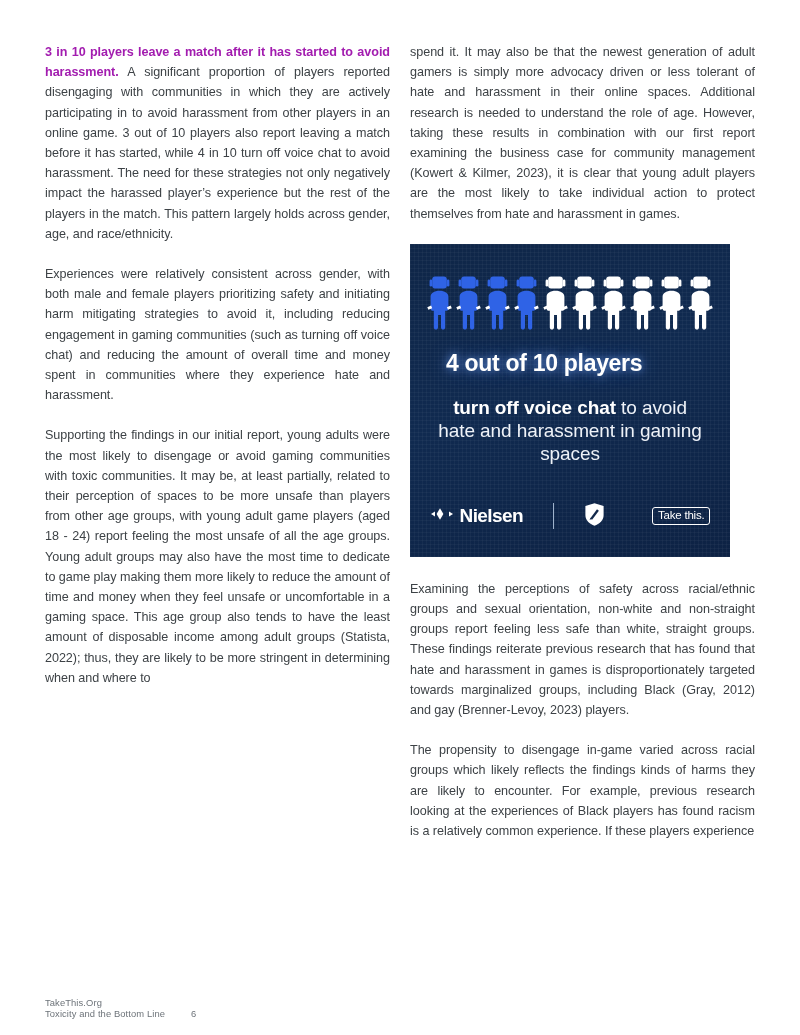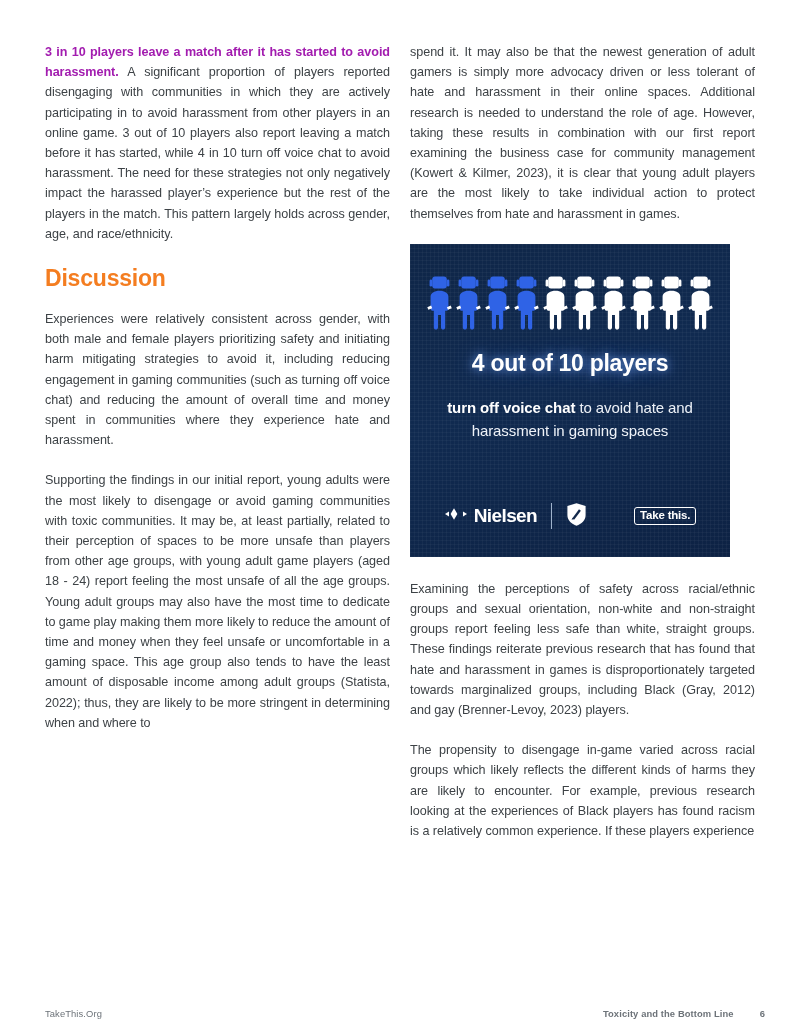--- a/index.html
+++ b/index.html
@@ -82,49 +82,50 @@
     gap: 2px;
   }
   .person { width: 27px; height: 56px; position: relative; }
   .person svg { display: block; width: 27px; height: 56px; }
 
   .big-stat {
     position: absolute;
     top: 106px;
     left: 0;
     width: 320px;
-    text-align: center;
+    text-align: left;
     font-size: 23px;
     font-weight: bold;
     color: #ffffff;
     letter-spacing: -0.3px;
     text-shadow: 0 0 10px rgba(120,170,255,0.75), 0 0 20px rgba(90,140,230,0.45);
+    padding-left: 36px;
   }
   .sub-stat {
     position: absolute;
     top: 152px;
     left: 26px;
     width: 268px;
     text-align: center;
-    font-size: 15px;
+    font-size: 19px;
     line-height: 23px;
     color: #eef2f8;
     letter-spacing: -0.1px;
   }
   .sub-stat b { font-weight: bold; color: #ffffff; }
 
   .logos {
     position: absolute;
     bottom: 26px;
     left: 0;
     width: 320px;
     display: flex;
     align-items: center;
     justify-content: center;
-    gap: 14px;
+    gap: 30px;
   }
   .nielsen {
     display: flex;
     align-items: center;
     gap: 6px;
   }
   .nielsen-word {
     font-size: 19px;
     font-weight: bold;
     color: #ffffff;
@@ -138,54 +139,54 @@
   .takethis {
     display: flex;
     align-items: center;
     gap: 3px;
   }
   .tt-bubble {
     border: 1.6px solid #ffffff;
     border-radius: 3px;
     padding: 1px 5px 2px 5px;
     font-size: 11.5px;
-    font-weight: bold;
+    font-weight: normal;
     color: #ffffff;
     letter-spacing: -0.2px;
     line-height: 13px;
     margin-left: 44px;
   }
 
   
   .footer {
     position: absolute;
     left: 45px;
     right: 35px;
     bottom: 16px;
     display: flex;
     justify-content: space-between;
     align-items: baseline;
     font-size: 9.4px;
     color: #6d7379;
     letter-spacing: 0.1px;
-  }
-  .footer-right { display: flex; gap: 26px; font-weight: bold; }
+    flex-direction: column;
+  }
+  .footer-right { display: flex; gap: 26px; }
 </style>
 </head>
 <body>
 
 <div class="page">
 
   <div class="columns">
 
     <div class="col">
 
       <p class="body"><span class="lead-in">3 in 10 players leave a match after it has started to avoid harassment.</span><span> A significant proportion of players reported disengaging with communities in which they are actively participating in to avoid harassment from other players in an online game. 3 out of 10 players also report leaving a match before it has started, while 4 in 10 turn off voice chat to avoid harassment. The need for these strategies not only negatively impact the harassed player’s experience but the rest of the players in the match. This pattern largely holds across gender, age, and race/ethnicity.</span></p>
 
-      <h2 class="section-heading">Discussion</h2>
 
 
       <p class="body">Experiences were relatively consistent across gender, with both male and female players prioritizing safety and initiating harm mitigating strategies to avoid it, including reducing engagement in gaming communities (such as turning off voice chat) and reducing the amount of overall time and money spent in communities where they experience hate and harassment.</p>
 
       <p class="body">Supporting the findings in our initial report, young adults were the most likely to disengage or avoid gaming communities with toxic communities. It may be, at least partially, related to their perception of spaces to be more unsafe than players from other age groups, with young adult game players (aged 18 - 24) report feeling the most unsafe of all the age groups. Young adult groups may also have the most time to dedicate to game play making them more likely to reduce the amount of time and money when they feel unsafe or uncomfortable in a gaming space. This age group also tends to have the least amount of disposable income among adult groups (Statista, 2022); thus, they are likely to be more stringent in determining when and where to</p>
 
     </div>
 
     <div class="col">
 
@@ -358,21 +359,21 @@
             </span>
             <span class="tt-bubble">Take this.</span>
           </div>
 
         </div>
 
       </div>
 
       <p class="body">Examining the perceptions of safety across racial/ethnic groups and sexual orientation, non-white and non-straight groups report feeling less safe than white, straight groups. These findings reiterate previous research that has found that hate and harassment in games is disproportionately targeted towards marginalized groups, including Black (Gray, 2012) and gay (Brenner-Levoy, 2023) players.</p>
 
-      <p class="body">The propensity to disengage in-game varied across racial groups which likely reflects the different kinds of harms they are likely to encounter. For example, previous research looking at the experiences of Black players has found racism is a relatively common experience. If these players experience</p>
+      <p class="body">The propensity to disengage in-game varied across racial groups which likely reflects the findings kinds of harms they are likely to encounter. For example, previous research looking at the experiences of Black players has found racism is a relatively common experience. If these players experience</p>
 
     </div>
 
   </div>
 
   <div class="footer">
     <span>TakeThis.Org</span>
     <span class="footer-right">
       <span>Toxicity and the Bottom Line</span>
       <span>6</span>

